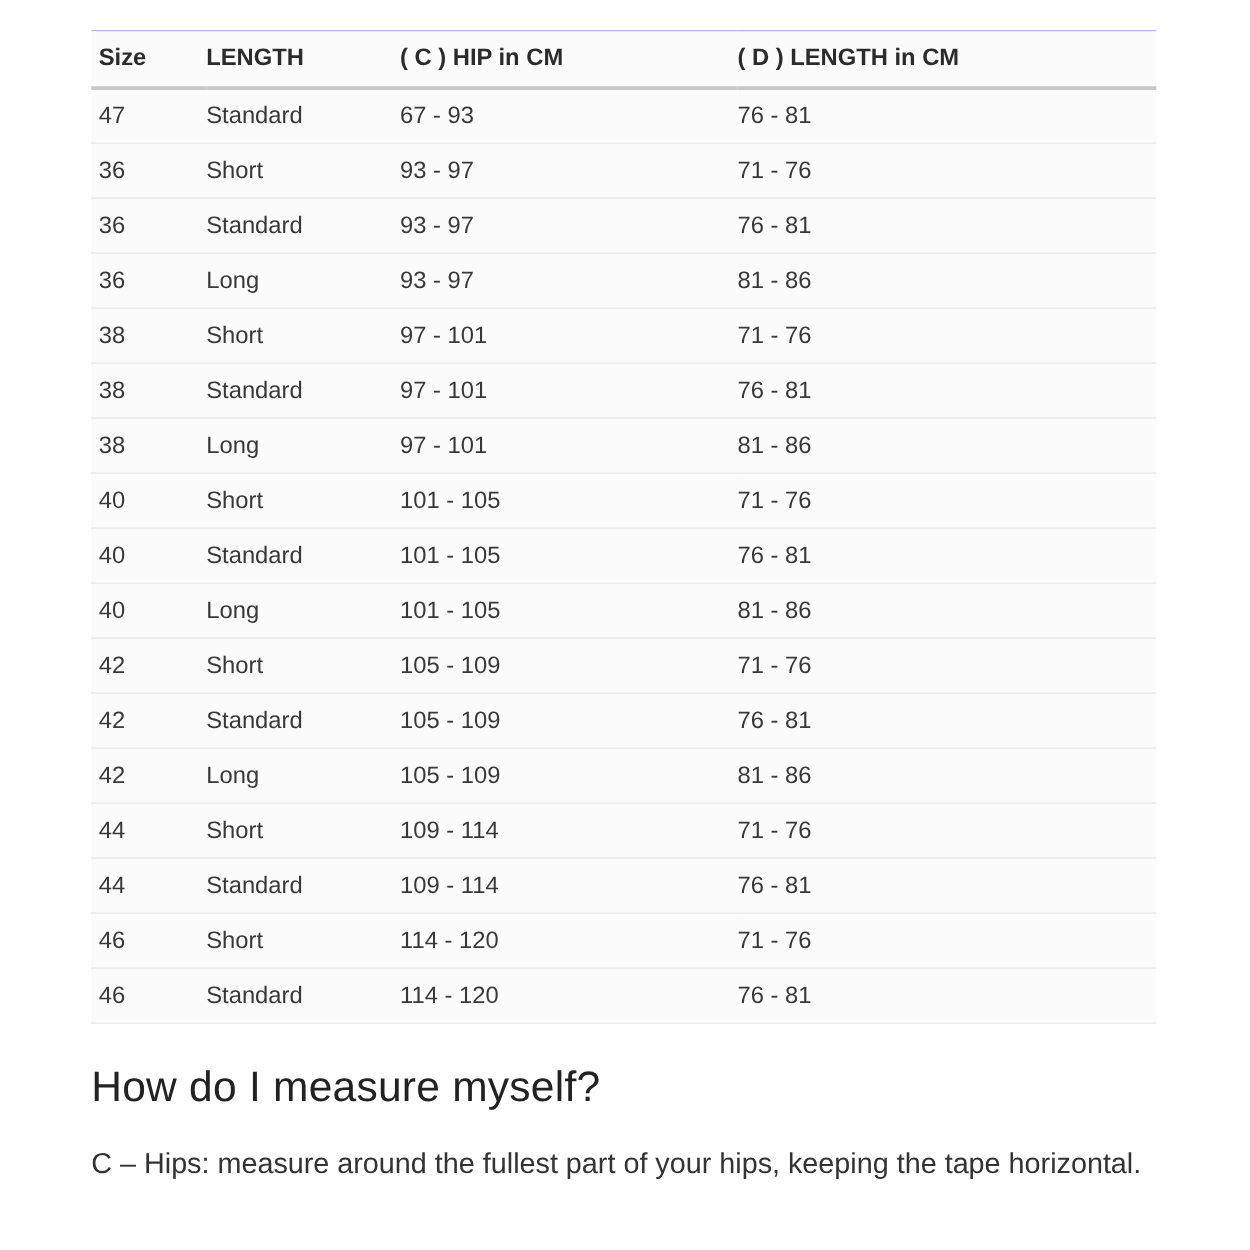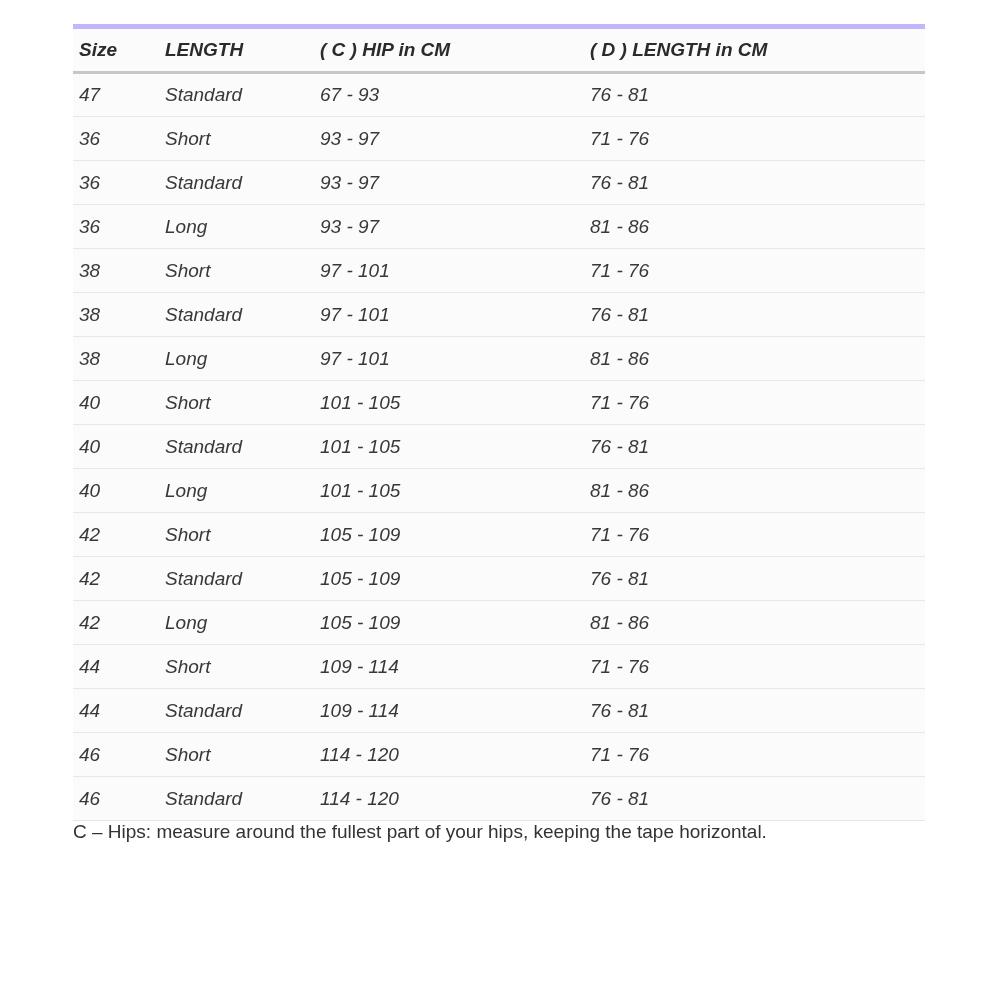--- a/index.html
+++ b/index.html
@@ -12,23 +12,22 @@
     font-family: "Liberation Sans", sans-serif;
     color: #333333;
     overflow: hidden;
   }
   .content {
     padding: 24px 75px 0 73px;
   }
   table.size-table {
     width: 852px;
     border-collapse: collapse;
-    border-top: 5px solid #c4b5fd;
+    border-top: 1px solid #c4b5fd;
     table-layout: fixed;
-    font-style: italic;
   }
   table.size-table col.c-size   { width: 92px;  }
   table.size-table col.c-length { width: 155px; }
   table.size-table col.c-hip    { width: 270px; }
   table.size-table thead th {
     text-align: left;
     font-size: 19px;
     font-weight: bold;
     color: #2b2b2b;
     height: 46px;
@@ -53,21 +52,21 @@
   }
   h2.measure-heading {
     margin: 32px 0 27px 0;
     font-size: 34px;
     font-weight: 400;
     color: #222222;
     letter-spacing: 0.2px;
   }
   p.measure-line {
     margin: 0 0 18px 0;
-    font-size: 19px;
+    font-size: 23px;
     line-height: 1.15;
     color: #333333;
   }
 </style>
 </head>
 <body>
 
 <div class="content">
 
   <table class="size-table">
@@ -184,17 +183,18 @@
         </tr>
         <tr>
           <td>46</td>
           <td>Standard</td>
           <td>114 - 120</td>
           <td>76 - 81</td>
         </tr>
       </tbody>
   </table>
 
+  <h2 class="measure-heading">How do I measure myself?</h2>
 
   <p class="measure-line">C – Hips: measure around the fullest part of your hips, keeping the tape horizontal.</p>
 
 
 </div>
 
 </body></html>

